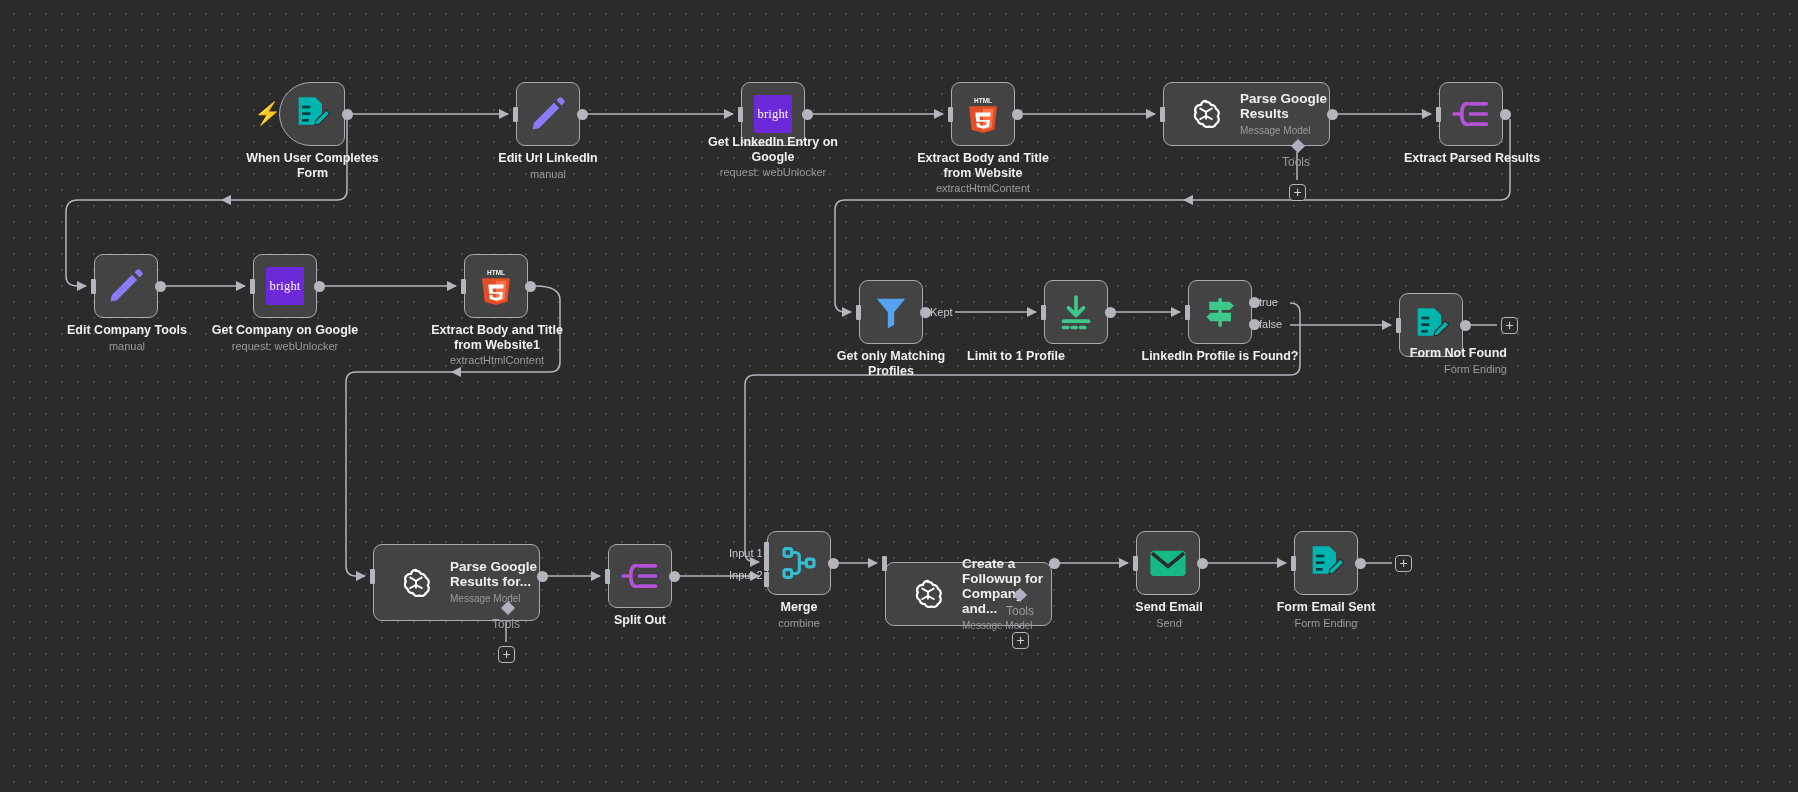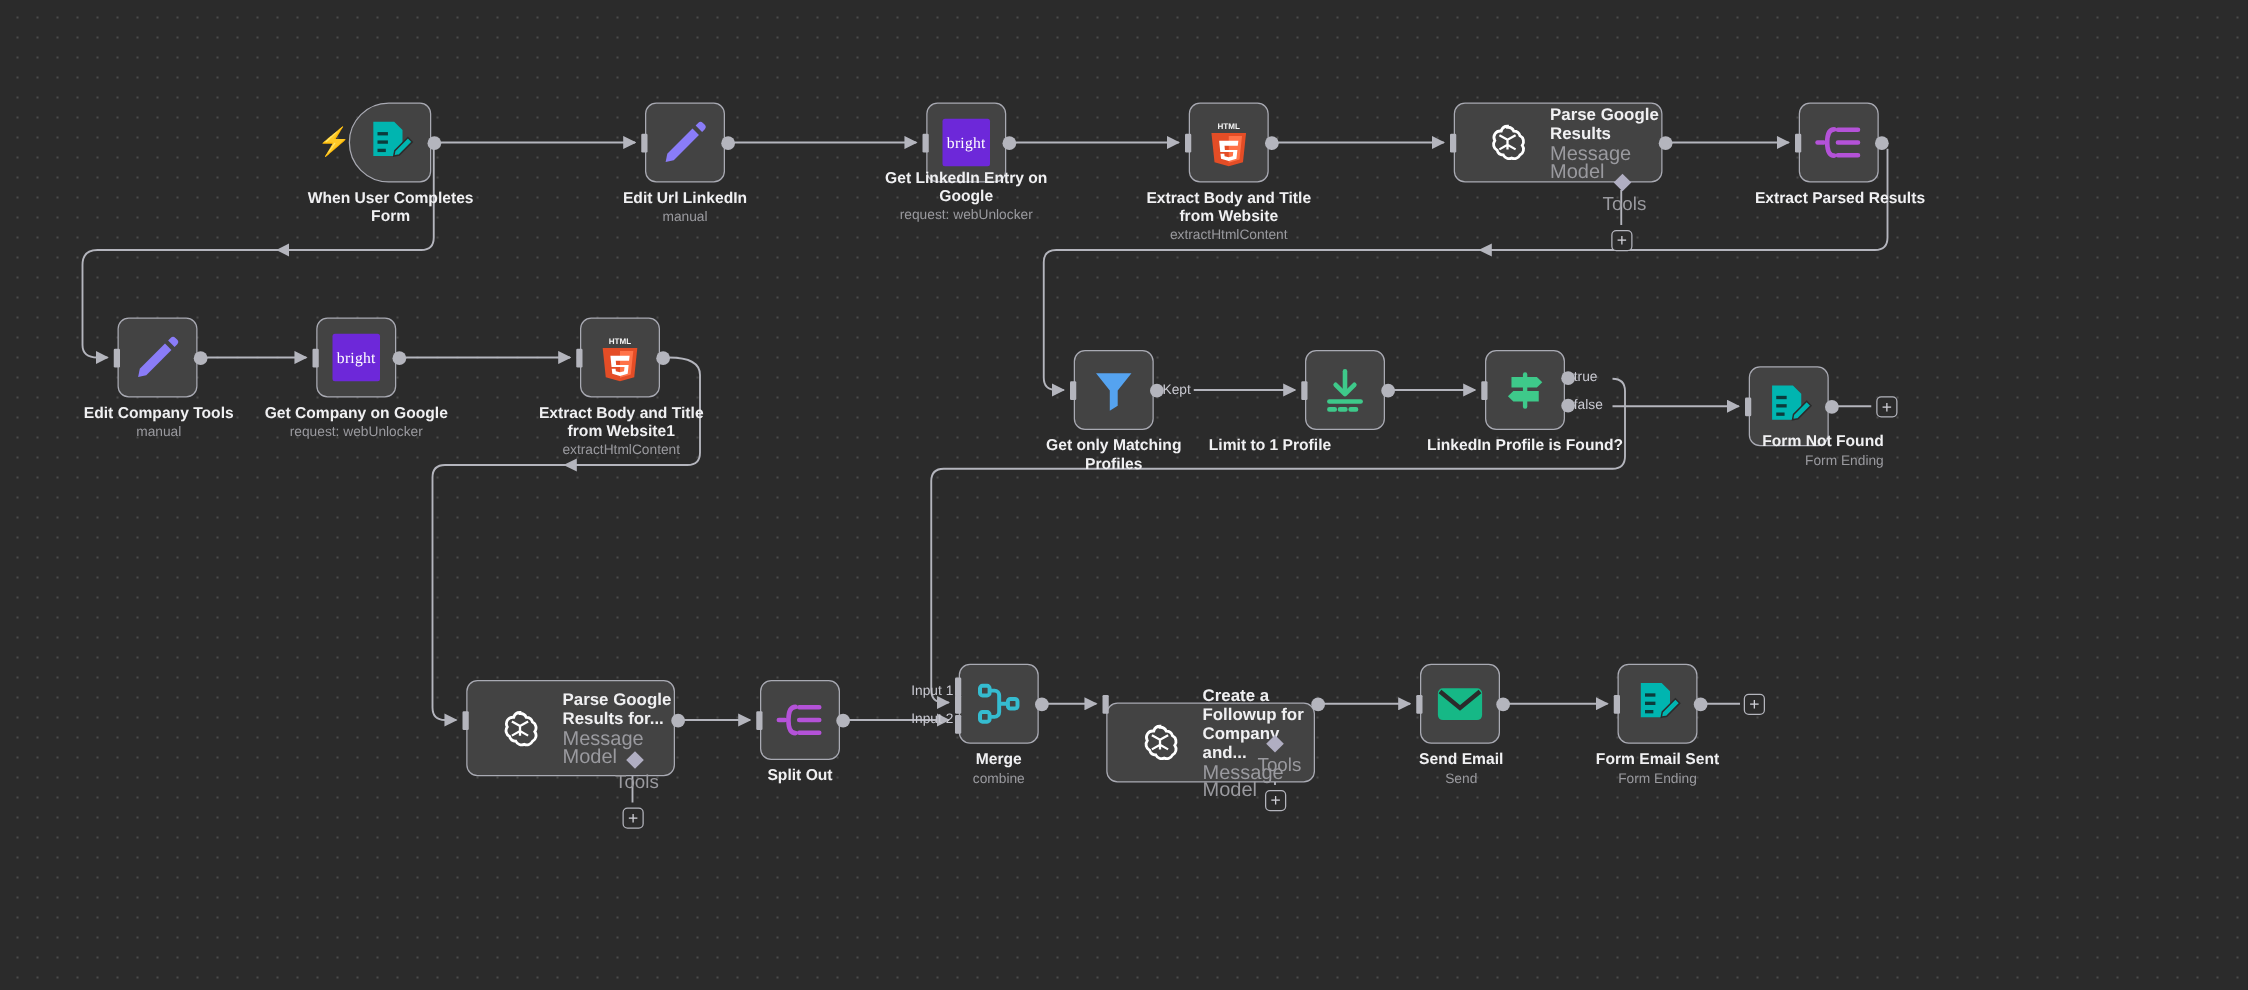--- a/index.html
+++ b/index.html
@@ -40,21 +40,21 @@
   .node-texts { display: flex; flex-direction: column; gap: 3px; }
   .node-inline-title {
     color: #f0f0f2;
     font-size: 13.5px;
     font-weight: 700;
     line-height: 15px;
     max-width: 125px;
   }
   .node-inline-sub {
     color: #9a9a9f;
-    font-size: 16px;
+    font-size: 10px;
     line-height: 14px;
   }
 
   .caption {
     position: absolute;
     text-align: center;
     color: #f0f0f2;
     font-size: 12.5px;
     font-weight: 700;
     line-height: 14.5px;
@@ -100,21 +100,21 @@
   }
   .port-label {
     position: absolute;
     color: #c9c9d1;
     font-size: 11px;
     white-space: nowrap;
   }
   .tools-label {
     position: absolute;
     color: #9a9a9f;
-    font-size: 15px;
+    font-size: 12px;
   }
   .bolt {
     position: absolute;
     color: #ff6d5a;
     font-size: 22px;
     line-height: 22px;
   }
   .bright-chip {
     width: 38px; height: 38px;
     background: #6d28d9;

